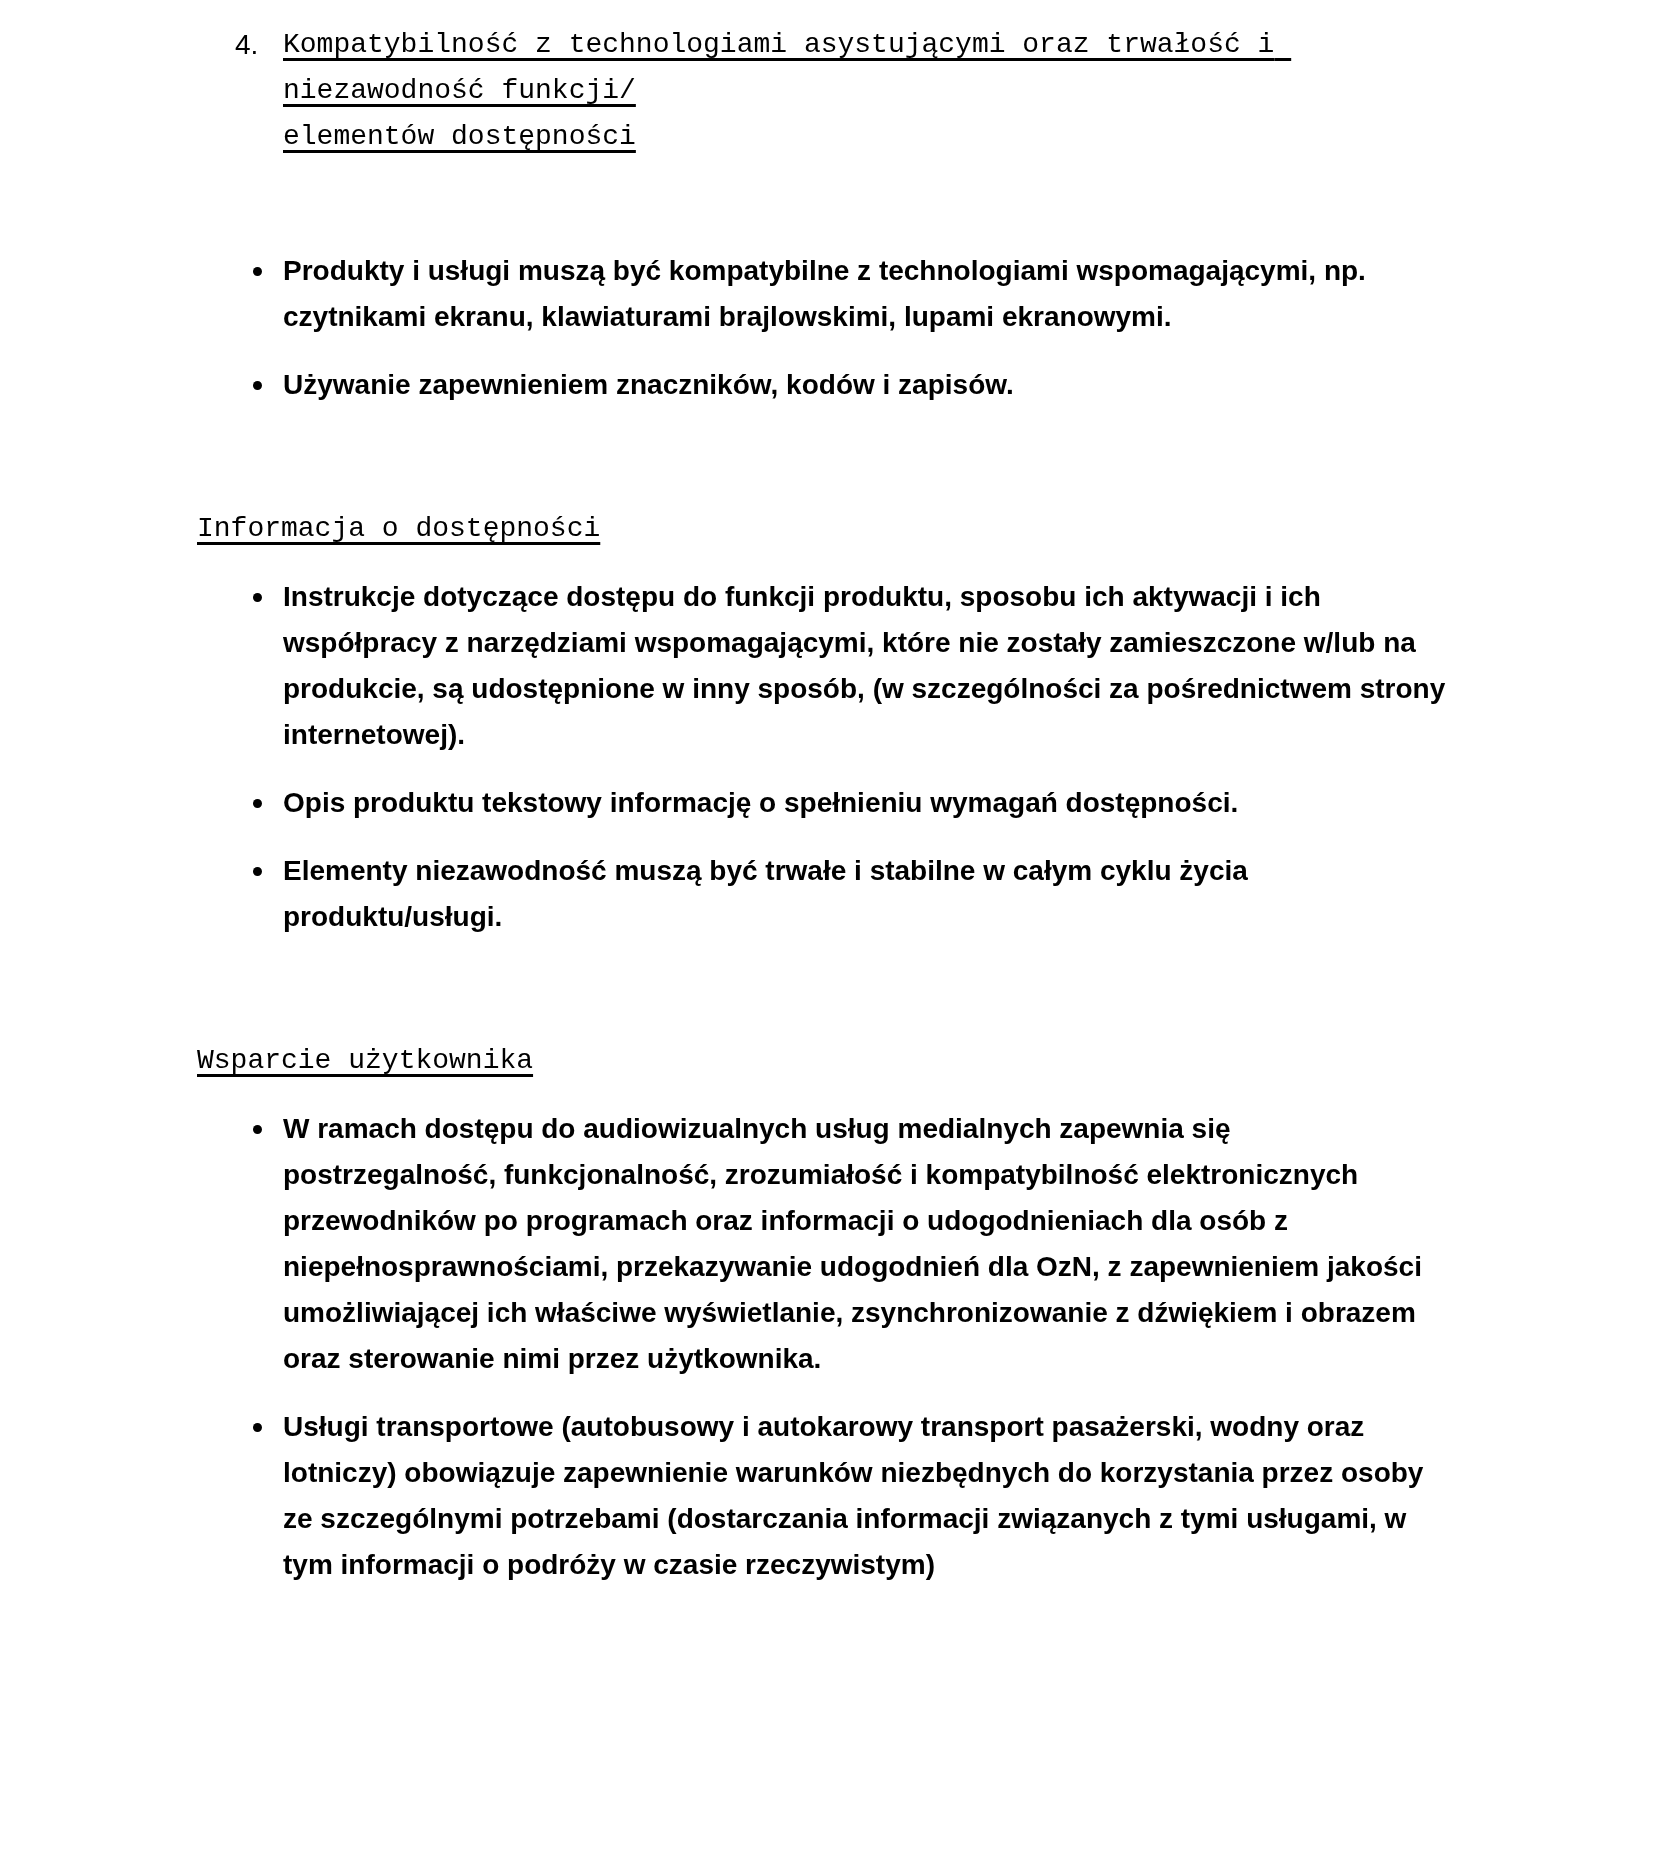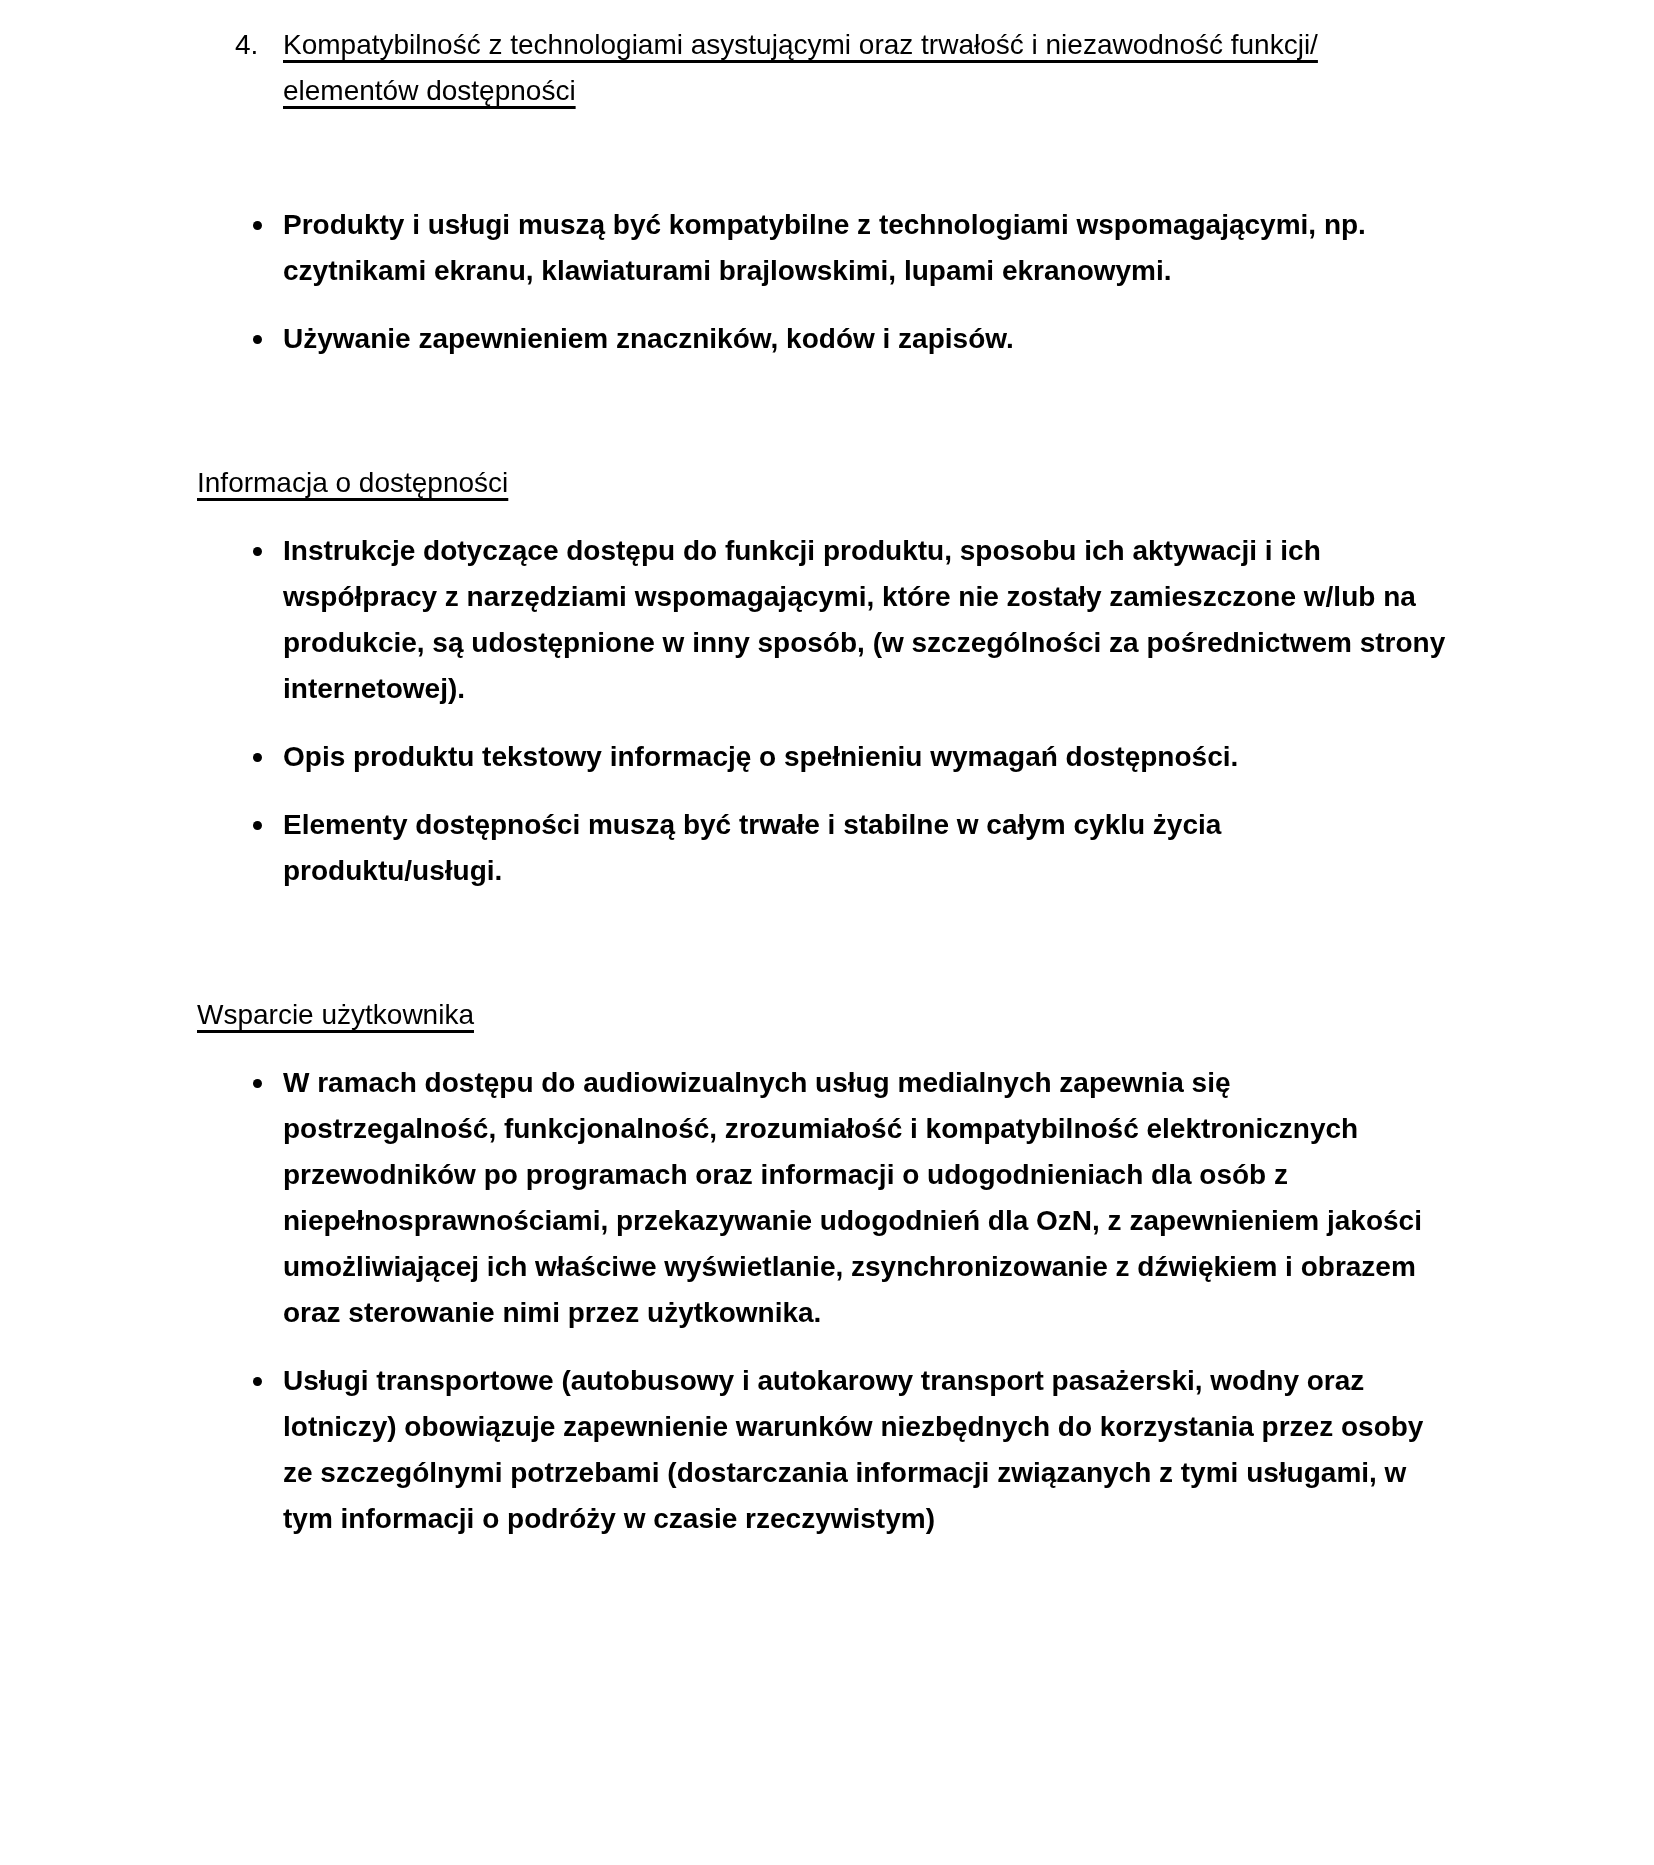--- a/index.html
+++ b/index.html
@@ -18,20 +18,21 @@
     color: #000000;
     font-family: "Liberation Sans", "DejaVu Sans", sans-serif;
     font-size: 28px;
     line-height: 46px;
     -webkit-font-smoothing: antialiased;
   }
   .u {
     text-decoration: underline;
     text-decoration-thickness: 3px;
     text-underline-offset: 6px;
+    font-family: Liberation Mono, monospace;
   }
   
   .num-heading {
     display: flex;
     margin-left: 38px;
     margin-bottom: 88px;
   }
   .num-heading .num {
     flex: 0 0 48px;
     width: 48px;
@@ -102,21 +103,21 @@
 współpracy z narzędziami wspomagającymi, które nie zostały zamieszczone w/lub na
 produkcie, są udostępnione w inny sposób, (w szczególności za pośrednictwem strony
 internetowej).</span>
     </div>
     <div class="bitem">
       <span class="bdot"></span>
       <span class="btext">Opis produktu tekstowy informację o spełnieniu wymagań dostępności.</span>
     </div>
     <div class="bitem">
       <span class="bdot"></span>
-      <span class="btext">Elementy dostępności muszą być trwałe i stabilne w całym cyklu życia
+      <span class="btext">Elementy niezawodność muszą być trwałe i stabilne w całym cyklu życia
 produktu/usługi.</span>
     </div>
   </div>
 
   <div class="sheading u">Wsparcie użytkownika</div>
 
   <div class="blist">
     <div class="bitem">
       <span class="bdot"></span>
       <span class="btext">W ramach dostępu do audiowizualnych usług medialnych zapewnia się

